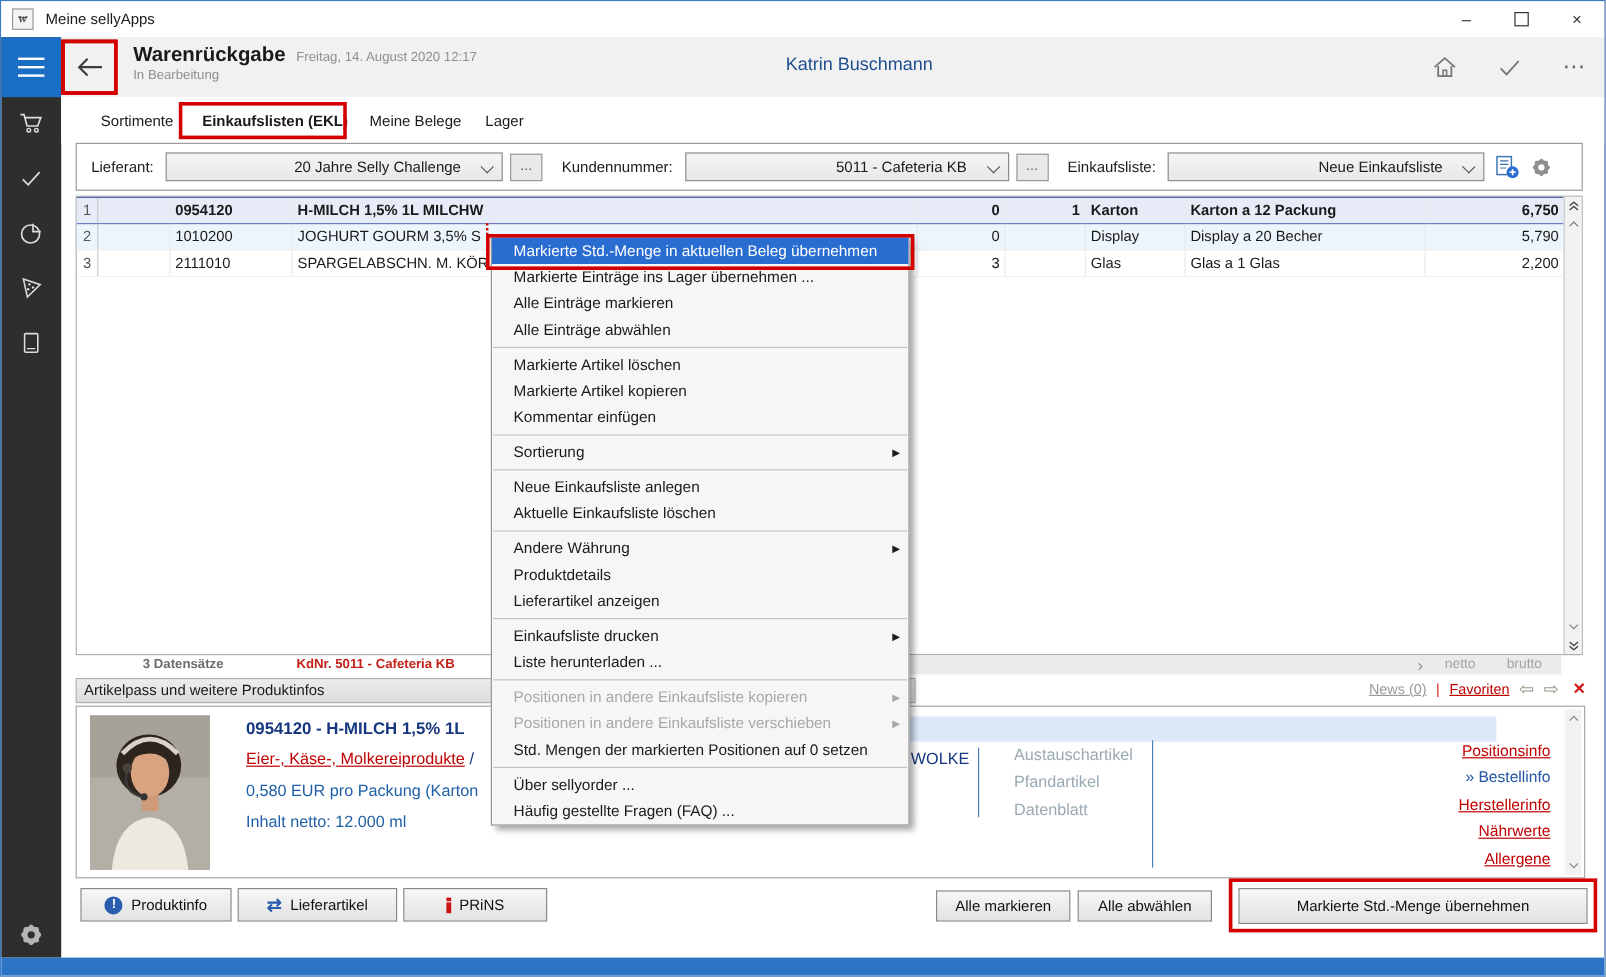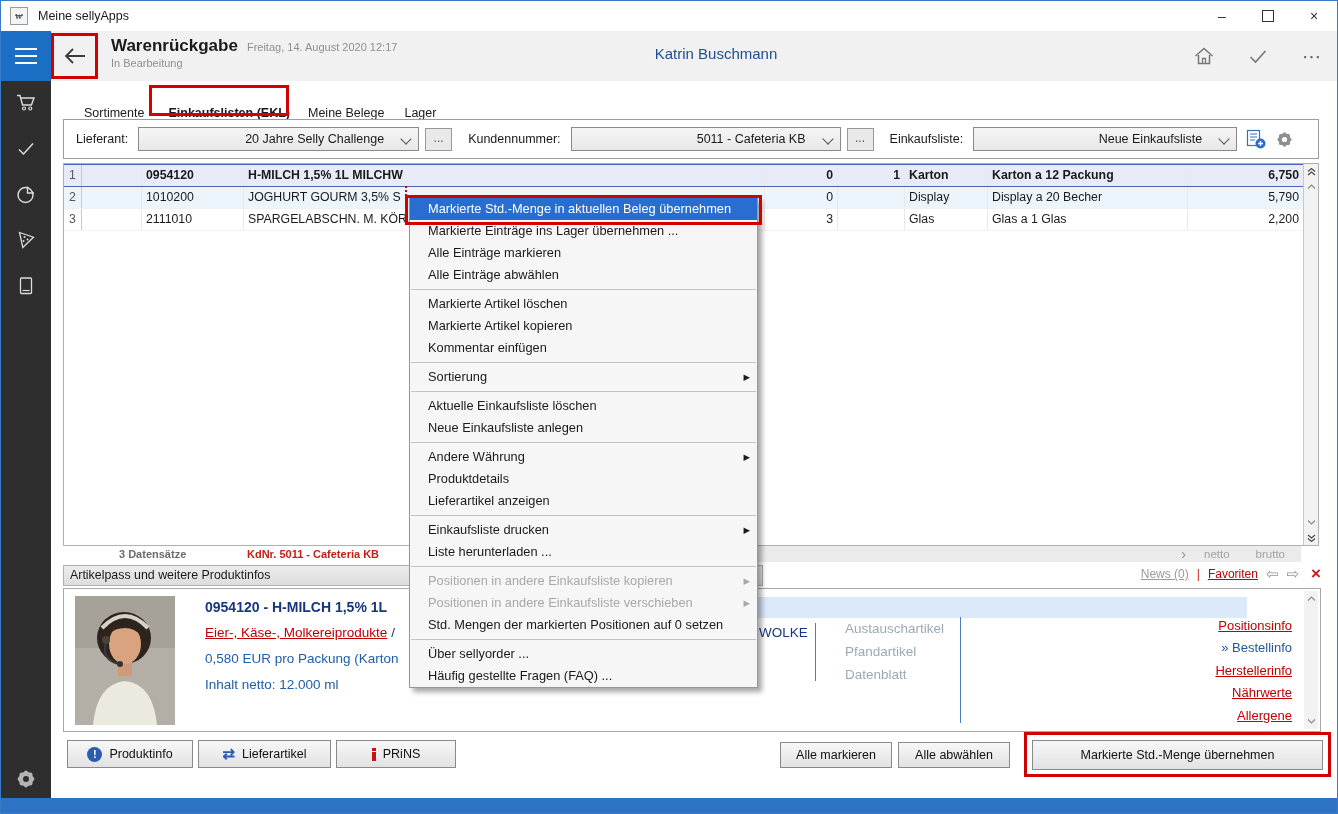--- a/index.html
+++ b/index.html
@@ -38,21 +38,21 @@
   .hdate{font-size:11px;color:#8f8f8f;margin-left:9px;}
   .hstatus{font-size:11px;color:#8f8f8f;margin-top:1px;}
   .huser{position:absolute;left:500px;width:330px;top:14px;text-align:center;
          font-size:15px;color:#1f4e91;}
   .hicons{position:absolute;right:12px;top:12px;display:flex;gap:28px;align-items:center;}
   .hic{width:26px;height:26px;display:flex;align-items:center;justify-content:center;color:#777;}
   .dots{font-size:19px;color:#666;letter-spacing:1px;}
 
   
   .tabbar{position:absolute;left:50px;top:80px;right:0;height:38px;background:#fff;
-          display:flex;align-items:flex-start;font-size:12.5px;margin-top:12px;}
+          display:flex;align-items:flex-start;font-size:12.5px;}
   .tab{padding-top:13px;white-space:nowrap;}
   .tab.active{font-weight:bold;}
 
   
   .filterrow{position:absolute;left:62px;top:118px;width:1256px;height:40px;box-sizing:border-box;
              border:1px solid #9c9c9c;display:flex;align-items:center;font-size:12.5px;background:#fff;}
   .flabel{white-space:nowrap;}
   .combo{position:relative;height:24px;box-sizing:border-box;border:1px solid #8a8a8a;
          background:linear-gradient(#f5f5f5,#e8e8e8);display:flex;align-items:center;
          padding:0 34px 0 7px;white-space:nowrap;overflow:hidden;justify-content:flex-end;}
@@ -464,22 +464,22 @@
     <div class="mi">Markierte Einträge ins Lager übernehmen ...</div>
     <div class="mi">Alle Einträge markieren</div>
     <div class="mi">Alle Einträge abwählen</div>
     <div class="msep"></div>
     <div class="mi">Markierte Artikel löschen</div>
     <div class="mi">Markierte Artikel kopieren</div>
     <div class="mi">Kommentar einfügen</div>
     <div class="msep"></div>
     <div class="mi"><span>Sortierung</span><span class="arr">▶</span></div>
     <div class="msep"></div>
+    <div class="mi">Neue Einkaufsliste anlegen</div>
     <div class="mi">Aktuelle Einkaufsliste löschen</div>
-    <div class="mi">Neue Einkaufsliste anlegen</div>
     <div class="msep"></div>
     <div class="mi"><span>Andere Währung</span><span class="arr">▶</span></div>
     <div class="mi">Produktdetails</div>
     <div class="mi">Lieferartikel anzeigen</div>
     <div class="msep"></div>
     <div class="mi"><span>Einkaufsliste drucken</span><span class="arr">▶</span></div>
     <div class="mi">Liste herunterladen ...</div>
     <div class="msep"></div>
     <div class="mi dis"><span>Positionen in andere Einkaufsliste kopieren</span><span class="arr">▶</span></div>
     <div class="mi dis"><span>Positionen in andere Einkaufsliste verschieben</span><span class="arr">▶</span></div>

